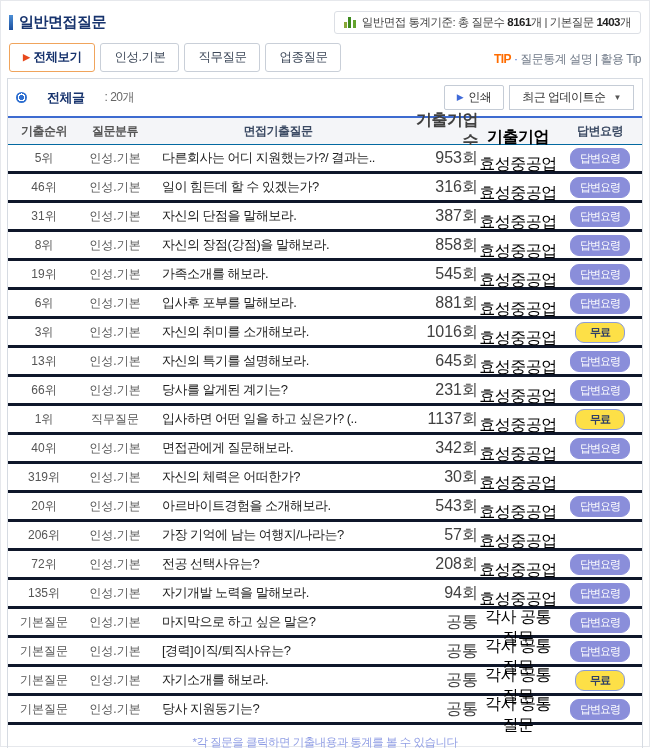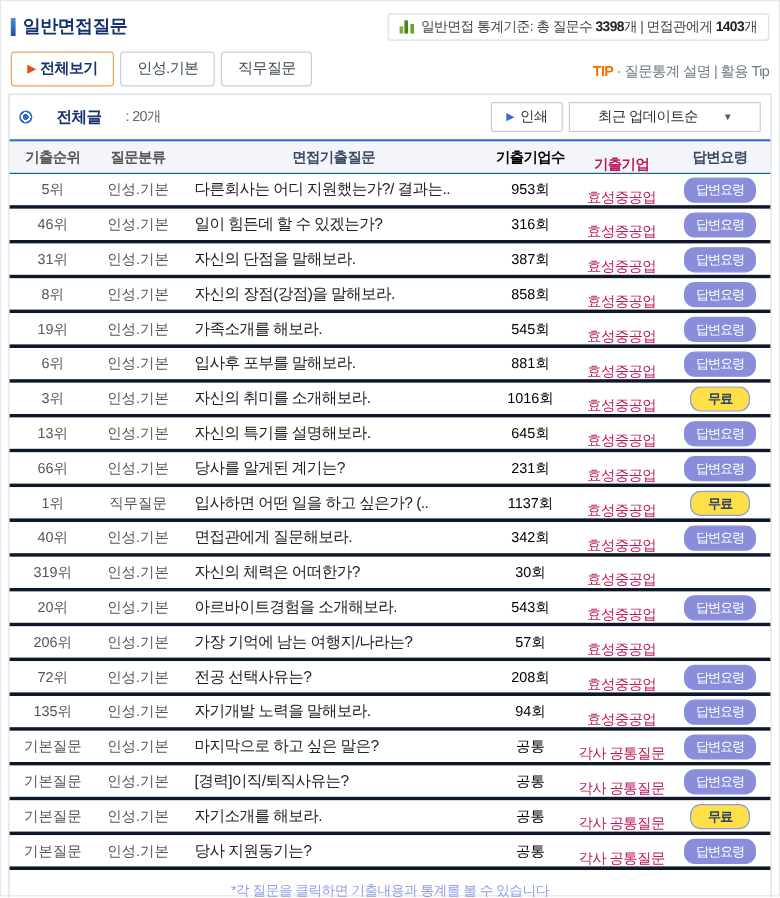--- a/index.html
+++ b/index.html
@@ -34,34 +34,34 @@
   
   .main-box { border:1px solid #d6dbe2; margin-top:6px; height:682px; display:flex; flex-direction:column; }
   .list-top { display:flex; justify-content:space-between; align-items:center; padding:6px 8px; }
   .list-title { display:flex; align-items:center; gap:20px; }
   .bullet { width:11px; height:11px; border-radius:50%; background:radial-gradient(circle,#2f6fd0 0 2.5px,#ffffff 2.5px 4px,#2f6fd0 4px); }
   .list-label { font-size:13px; font-weight:bold; color:#17336d; letter-spacing:-0.5px; }
   .list-count { font-size:12px; color:#666; letter-spacing:-0.5px; }
   .list-controls { display:flex; gap:5px; align-items:center; }
   .print-btn { display:flex; align-items:center; gap:5px; border:1px solid #c5ccd6; border-radius:2px; background:#fff; padding:3px 12px; font-size:12px; color:#333; cursor:pointer; letter-spacing:-0.5px; }
   .print-btn .tri { color:#3f6ad8; font-size:9px; line-height:1; }
-  .sort-select { display:flex; align-items:center; gap:21px; border:1px solid #c5ccd6; background:#fff; padding:3px 23px; font-size:12px; color:#333; cursor:pointer; letter-spacing:-0.5px; }
+  .sort-select { display:flex; align-items:center; gap:8px; border:1px solid #c5ccd6; background:#fff; padding:3px 12px; font-size:12px; color:#333; cursor:pointer; letter-spacing:-0.5px; }
   .sort-select .caret { font-size:8px; color:#555; }
 
   .blue-line { height:2px; background:#3e6bd0; }
 
   
   .thead { display:flex; align-items:center; background:#f4f5f8; border-bottom:1px solid #0369a1; height:27px; font-size:12px; font-weight:bold; color:#3b4a63; letter-spacing:-0.5px; }
   .trow { display:flex; align-items:center; height:29px; border-bottom:3px solid #0f172a; background:#fff; }
   .col { text-align:center; }
   .col.rank { width:72px; font-size:12px; color:#555; }
   .col.cat  { width:70px; font-size:12px; color:#555; }
   .col.q    { flex:1; text-align:left; padding-left:12px; font-size:13px; color:#222; letter-spacing:-0.5px; overflow:hidden; white-space:nowrap; }
-  .col.cnt  { width:72px; font-size:12px; color:#000000; }
-  .col.comp { width:80px; font-size:12px; color:#be185d; letter-spacing:-0.5px;margin-top:12px; }
+  .col.cnt  { width:72px; font-size:16px; color:#404040;text-align:right; }
+  .col.comp { width:80px; font-size:16px; color:#000000; letter-spacing:-0.5px;margin-top:12px; }
   .col.act  { width:84px; }
   .thead .col.q { text-align:center; padding-left:0; font-size:12px; color:#3b4a63; }
 
   .btn-paid { display:inline-block; background:#8a8eda; color:#fff; font-size:11px; border:1px solid #8a8eda; border-radius:9px; padding:2px 9px; letter-spacing:-1px; cursor:pointer; font-family:inherit; }
   .btn-free { display:inline-block; background:#fde047; color:#2f3f66; font-size:11px; font-weight:bold; border:1px solid #8a9bdb; border-radius:9px; padding:2px 14px; letter-spacing:-1px; cursor:pointer; font-family:inherit; }
 
   .foot-note { text-align:center; font-size:11.5px; color:#8f9de4; letter-spacing:-0.5px; padding-top:10px; flex:1; }
 </style>
 </head>
 <body>
@@ -72,37 +72,41 @@
     <div class="title-wrap">
       <span class="title-bar"></span>
       <span class="page-title">일반면접질문</span>
     </div>
     <div class="stats-box">
       <span class="chart-icon">
           <i></i>
           <i></i>
           <i></i>
         </span>
-      <span><span>일반면접 통계기준: 총 질문수 </span><b>3398</b><span>개 | 면접관에게 </span><b>1403</b><span>개</span></span>
+      <span><span>일반면접 통계기준: 총 질문수 </span><b>8161</b><span>개 | 기본질문 </span><b>1403</b><span>개</span></span>
     </div>
   </div>
 
   <div class="tabs-row">
     <div class="tabs" id="tabs">
         <button class="tab active">
     <span class="arrow">▶</span>
     <span>전체보기</span>
   </button>
         <button class="tab">
 
     <span>인성.기본</span>
   </button>
         <button class="tab">
 
     <span>직무질문</span>
+  </button>
+        <button class="tab">
+
+    <span>업종질문</span>
   </button>
       </div>
     <div class="tip">
       <span class="tip-label">TIP</span>
       <span class="tip-dot">·</span>
       <span>질문통계 설명 | 활용 Tip</span>
     </div>
   </div>
 
   <div class="main-box">

